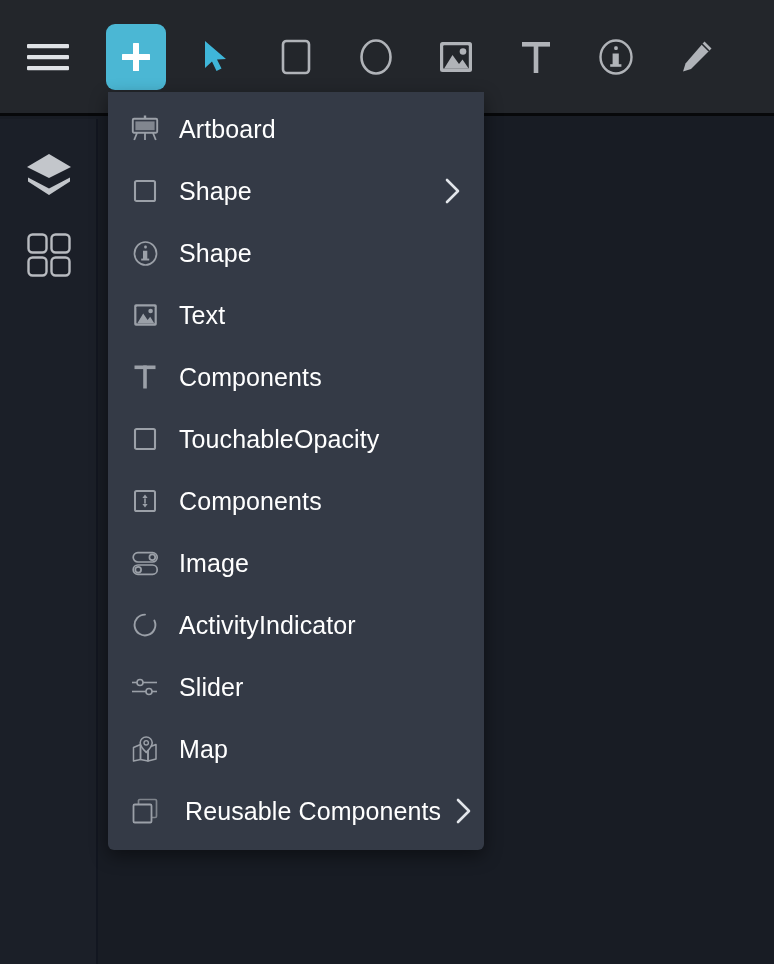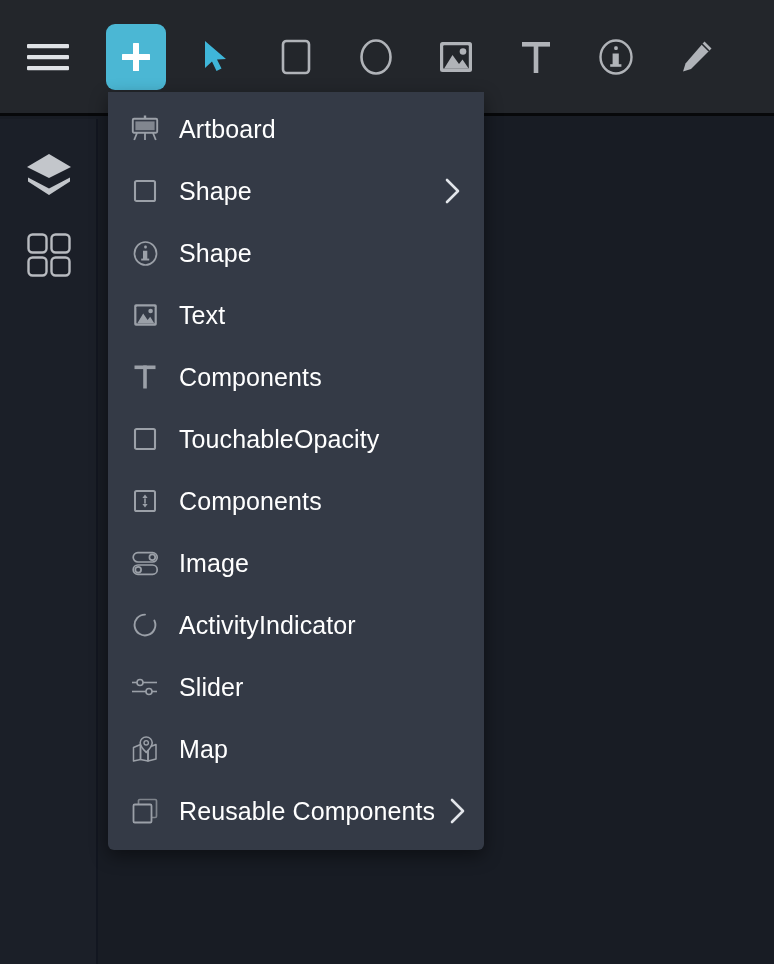--- a/index.html
+++ b/index.html
@@ -100,21 +100,21 @@
     margin-right: 19px;
   }
   .menu-label { flex: 1 1 auto; }
   .menu-chevron {
     flex: none;
     width: 26px; height: 26px;
     color: #e2e5ea;
     display: flex; align-items: center; justify-content: center;
   }
   .menu-chevron.hidden { visibility: hidden; }
-  .menu-item.inline-chev .menu-label { flex: 0 0 auto; }
+  .menu-item.inline-chev .menu-label { flex: 0 0 auto; margin-left: 6px; }
   .menu-item.inline-chev .menu-chevron { margin-left: 10px; }
 </style>
 </head>
 <body>
 
 <div id="app">
 
   <div id="toolbar">
 
     <div class="tool tool-hamburger">

